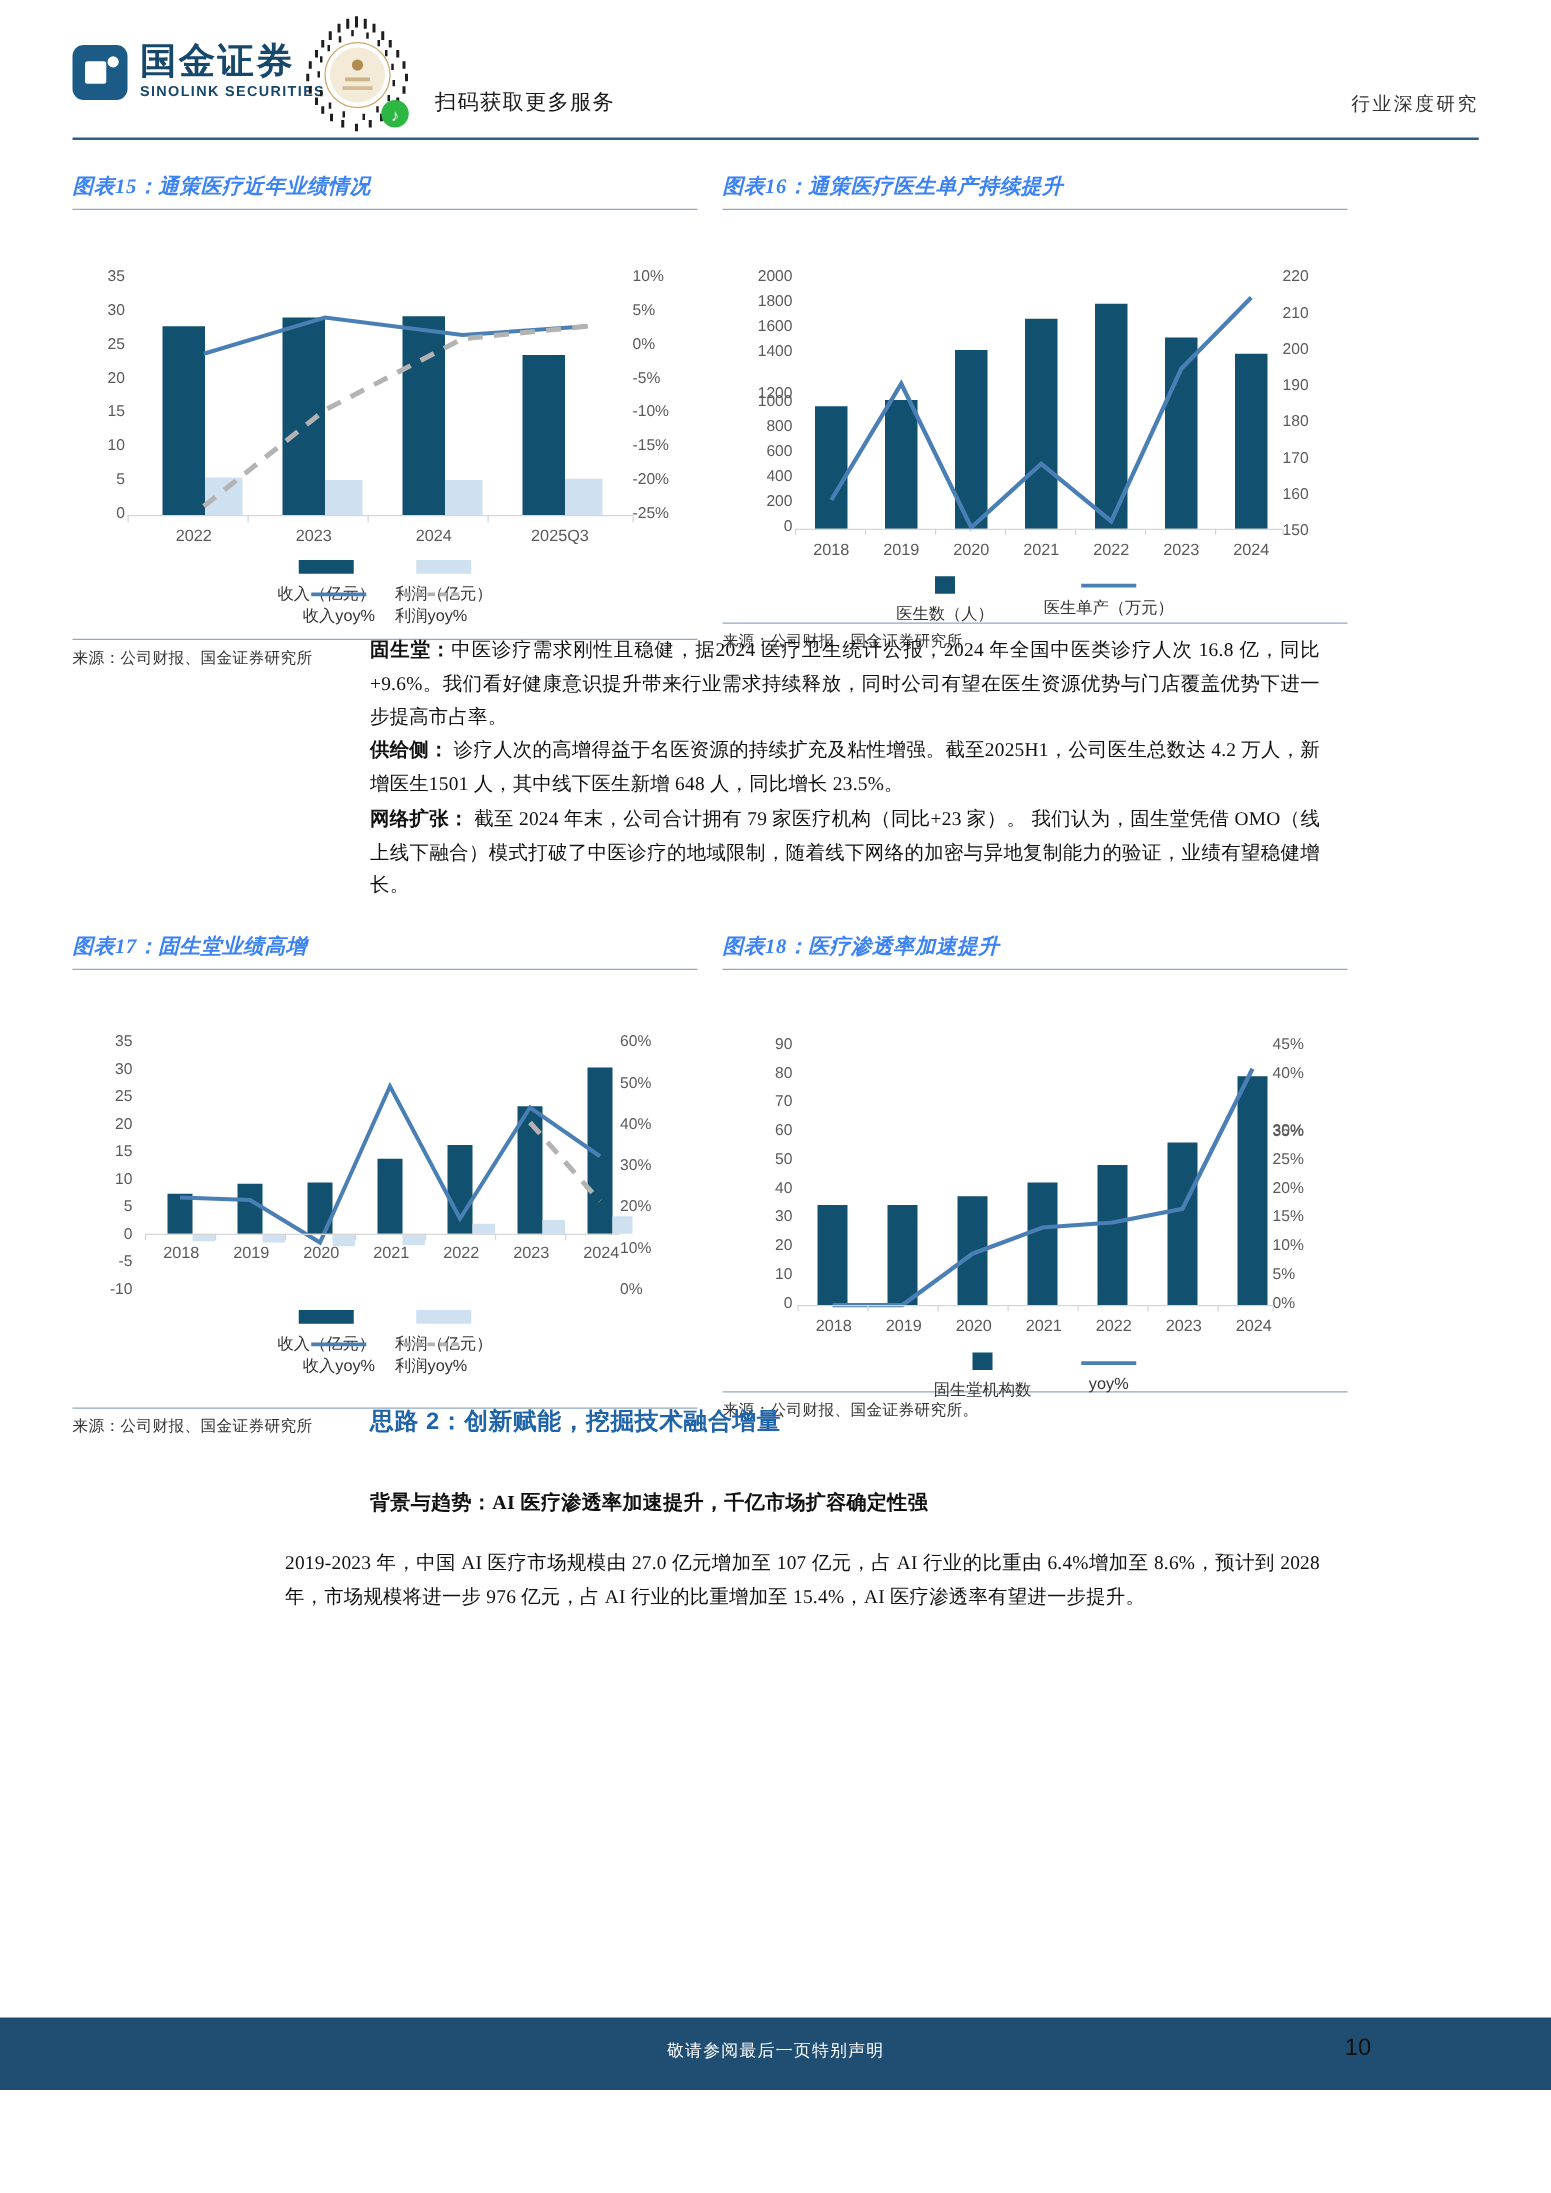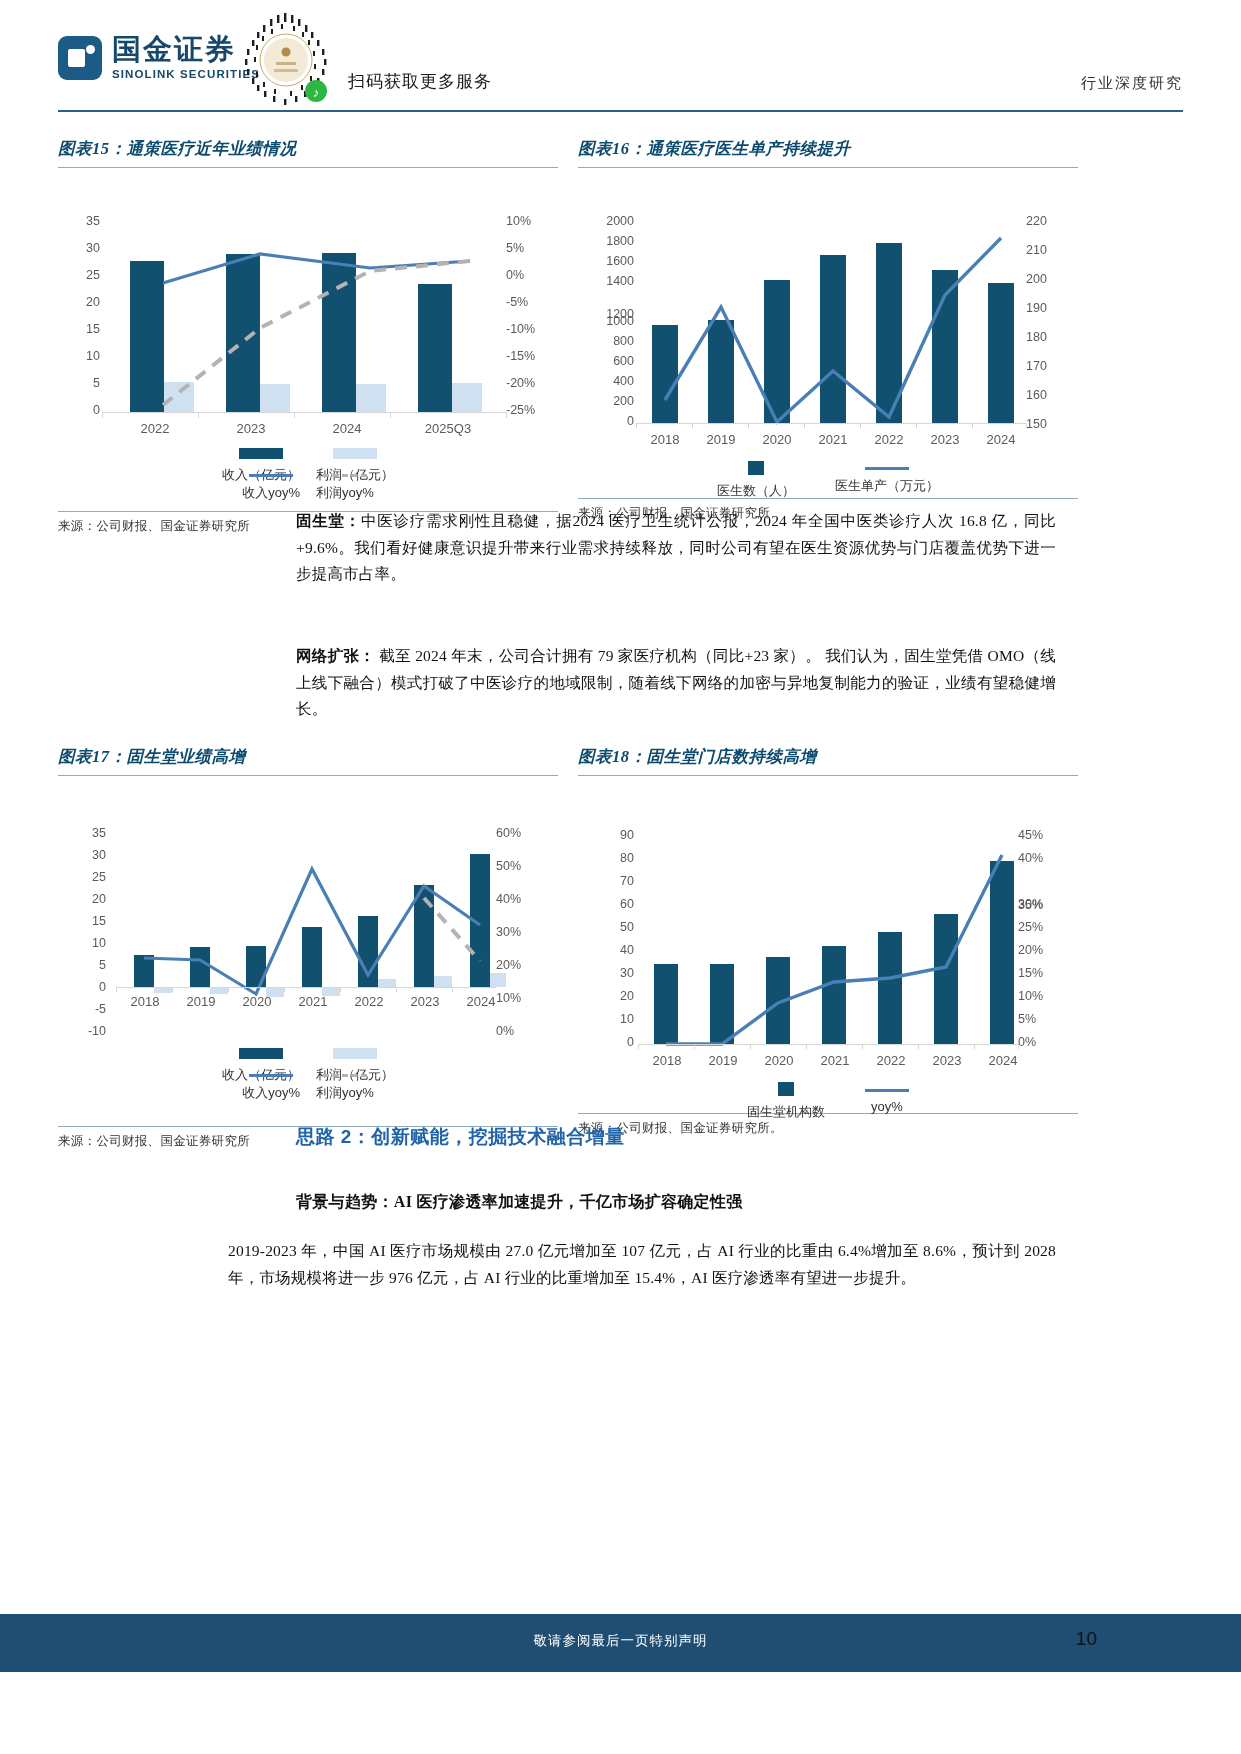--- a/index.html
+++ b/index.html
@@ -24,21 +24,21 @@
 
   .qr{position:absolute;left:238px;top:12px;width:96px;height:96px;}
   .qr svg{display:block;}
   .scan-txt{position:absolute;left:348px;top:70px;font-family:"Liberation Sans",sans-serif;font-size:17px;color:#1a1a1a;letter-spacing:1px;}
 
   .hdr-right{position:absolute;right:58px;top:74px;font-size:15px;color:#333;letter-spacing:2px;font-family:"Liberation Serif",serif;}
   .hdr-rule{position:absolute;left:58px;top:110px;width:1125px;height:2px;background:#2e5f86;}
 
   
   .fig{position:absolute;}
-  .fig-title{font-family:"Liberation Serif",serif;font-style:italic;font-weight:bold;font-size:16.5px;color:#0c4a6e;letter-spacing:0.5px;white-space:nowrap;}
+  .fig-title{font-family:"Liberation Serif",serif;font-style:italic;font-weight:bold;font-size:16.5px;color:#3b82f6;letter-spacing:0.5px;white-space:nowrap;}
   .fig-rule{height:1px;background:#8fa9bf;margin-top:7px;}
   .fig-src{font-family:"Liberation Serif",serif;font-size:12.5px;color:#333;margin-top:6px;letter-spacing:0.3px;}
   .fig-srcrule{height:1px;background:#8fa9bf;}
 
   .plot{position:relative;}
   .axlbl{position:absolute;font-family:"Liberation Sans",sans-serif;font-size:12.5px;color:#5a5a5a;white-space:nowrap;}
   .axlbl.r{text-align:left;}
   .axlbl.l{text-align:right;}
   .catlbl{position:absolute;font-family:"Liberation Sans",sans-serif;font-size:13px;color:#5a5a5a;text-align:center;white-space:nowrap;}
   .bar{position:absolute;}
@@ -284,20 +284,23 @@
     </div>
 
     <div class="fig-srcrule" style="margin-top:25px;"></div>
     <div class="fig-src">来源：公司财报、国金证券研究所</div>
   </div>
 
   <div class="para" style="left:296px;top:508px;width:760px;">
     <b>固生堂：</b><span>中医诊疗需求刚性且稳健，据2024 医疗卫生统计公报，2024 年全国中医类诊疗人次 16.8 亿，同比+9.6%。我们看好健康意识提升带来行业需求持续释放，同时公司有望在医生资源优势与门店覆盖优势下进一步提高市占率。</span>
   </div>
 
+  <div class="para" style="left:296px;top:588px;width:760px;">
+    <b>供给侧：</b><span> 诊疗人次的高增得益于名医资源的持续扩充及粘性增强。截至2025H1，公司医生总数达 4.2 万人，新增医生1501 人，其中线下医生新增 648 人，同比增长 23.5%。</span>
+  </div>
 
   <div class="para" style="left:296px;top:643px;width:760px;">
     <b>网络扩张：</b><span> 截至 2024 年末，公司合计拥有 79 家医疗机构（同比+23 家）。 我们认为，固生堂凭借 OMO（线上线下融合）模式打破了中医诊疗的地域限制，随着线下网络的加密与异地复制能力的验证，业绩有望稳健增长。</span>
   </div>
 
   <div class="fig" style="left:58px;top:746px;width:500px;">
     <div class="fig-title">图表17：固生堂业绩高增</div>
     <div class="fig-rule"></div>
 
     <div class="plot" style="height:320px;">
@@ -377,21 +380,21 @@
           <span>利润yoy%</span>
         </div>
       </div>
     </div>
 
     <div class="fig-srcrule" style="margin-top:30px;"></div>
     <div class="fig-src">来源：公司财报、国金证券研究所</div>
   </div>
 
   <div class="fig" style="left:578px;top:746px;width:500px;">
-    <div class="fig-title">图表18：固生堂门店数持续高增</div>
+    <div class="fig-title">图表18：医疗渗透率加速提升</div>
     <div class="fig-rule"></div>
 
     <div class="plot" style="height:320px;">
       <div class="axlbl l" style="left:0px;top:52px;width:56px;">90</div>
       <div class="axlbl l" style="left:0px;top:75px;width:56px;">80</div>
       <div class="axlbl l" style="left:0px;top:98px;width:56px;">70</div>
       <div class="axlbl l" style="left:0px;top:121px;width:56px;">60</div>
       <div class="axlbl l" style="left:0px;top:144px;width:56px;">50</div>
       <div class="axlbl l" style="left:0px;top:167px;width:56px;">40</div>
       <div class="axlbl l" style="left:0px;top:190px;width:56px;">30</div>

